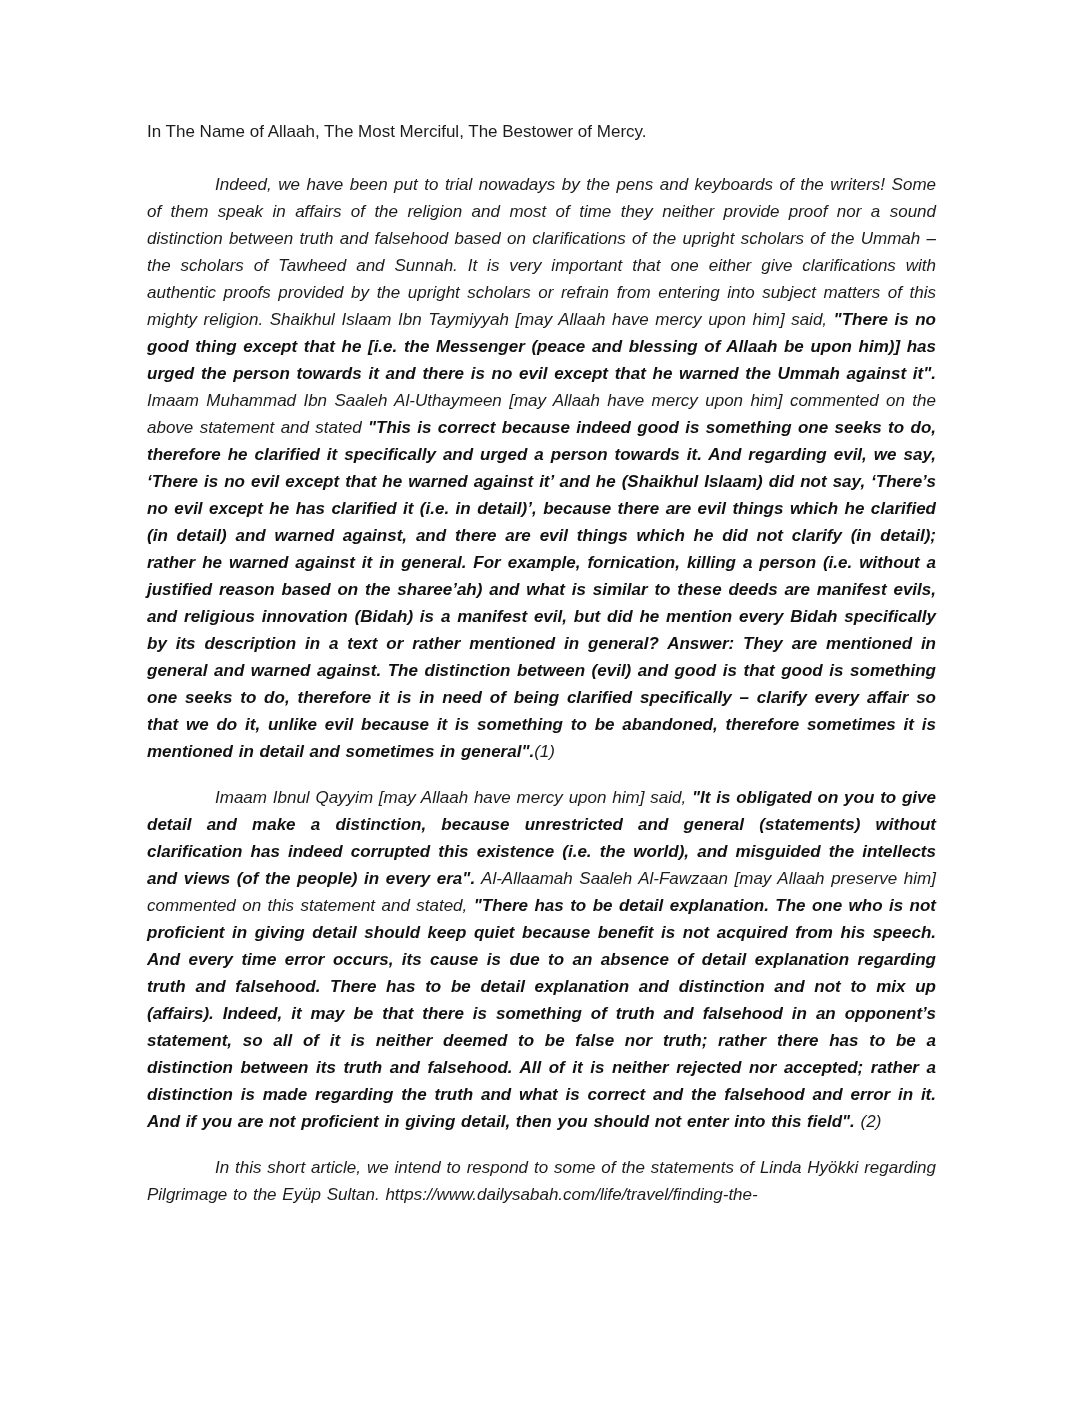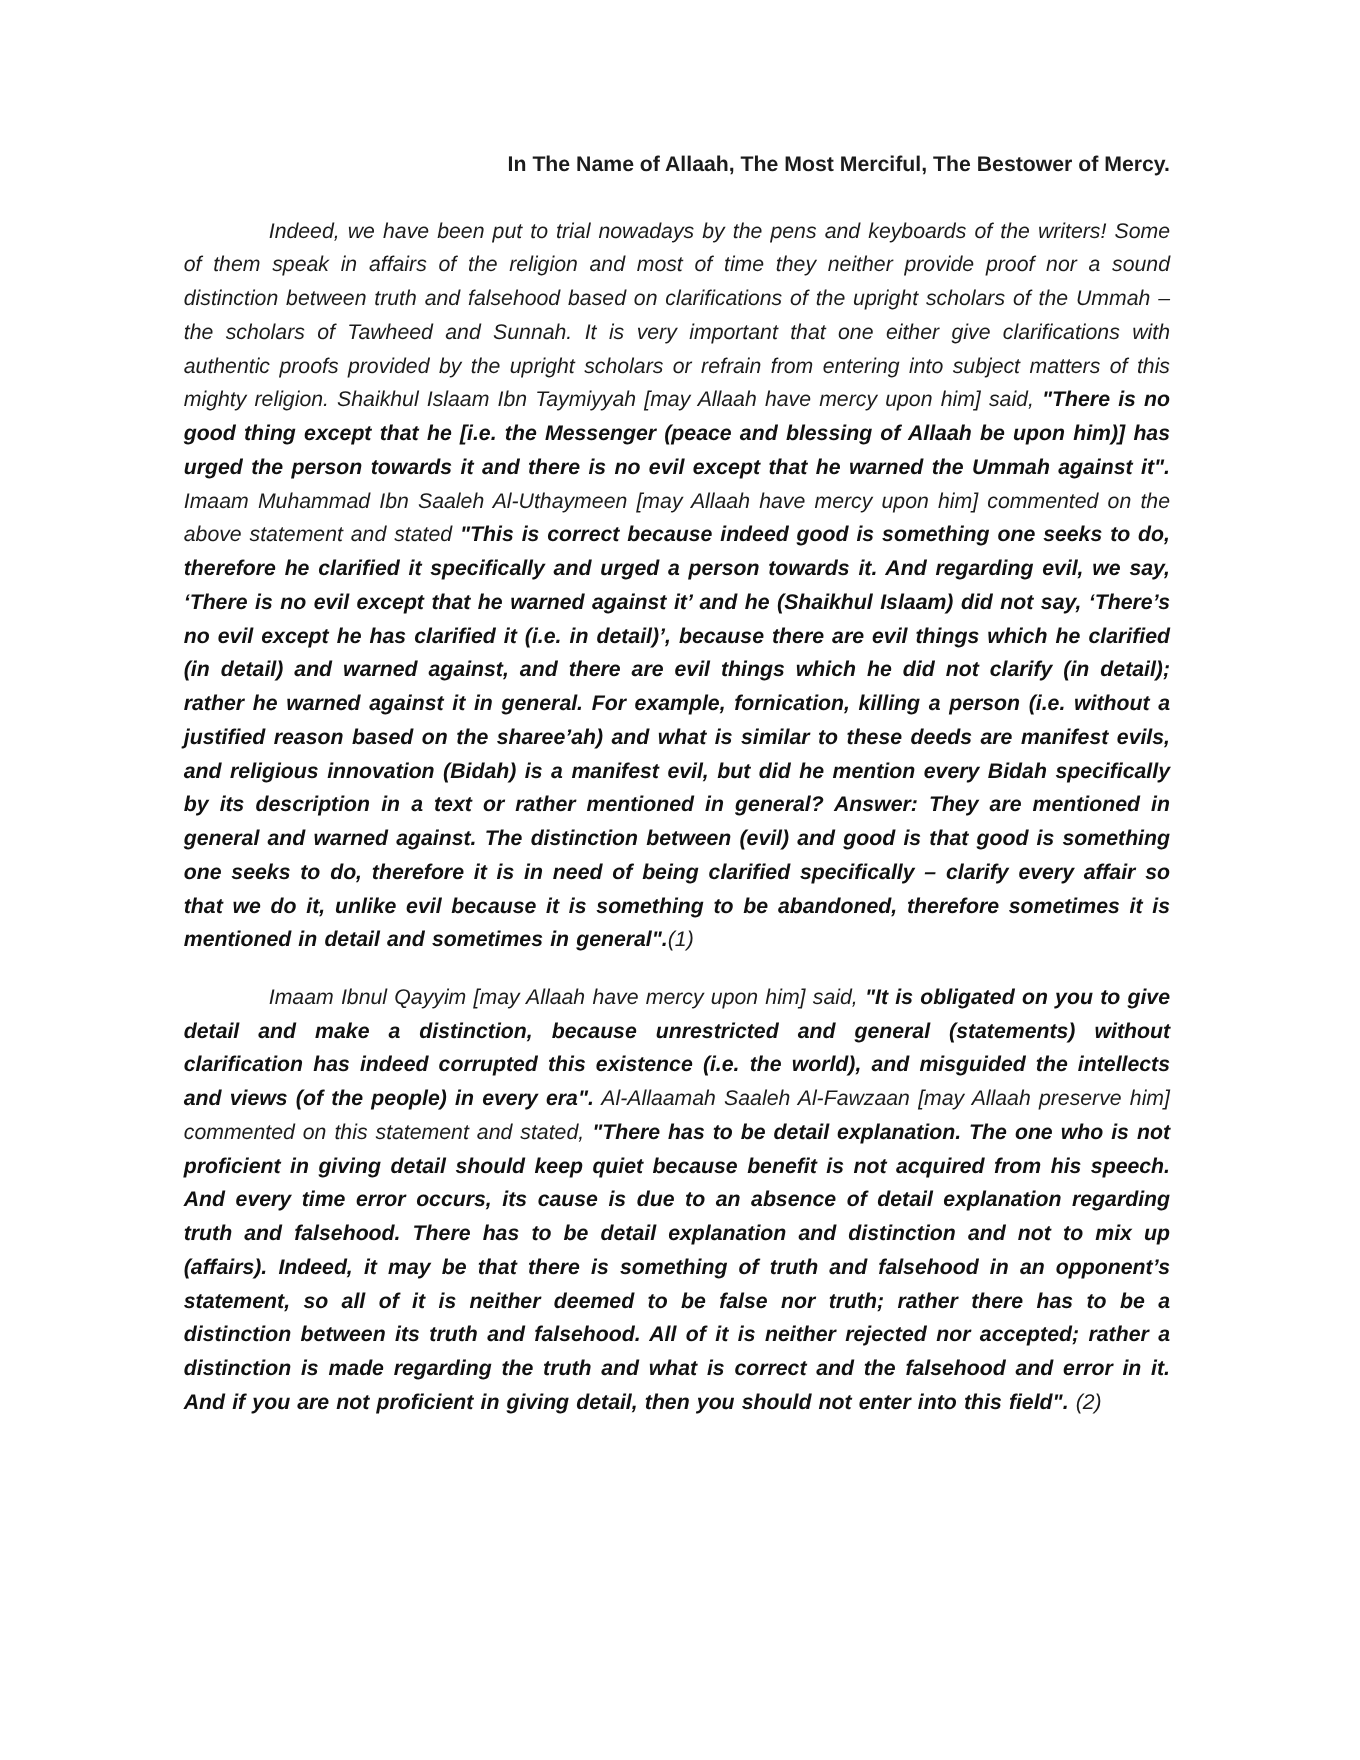--- a/index.html
+++ b/index.html
@@ -15,23 +15,23 @@
     background: #ffffff;
     box-sizing: border-box;
     padding: 118px 152px 0 147px;
     font-family: "Liberation Sans", "DejaVu Sans", sans-serif;
     font-size: 17px;
     line-height: 27px;
     color: #1c1c1c;
     overflow: hidden;
   }
   .title {
-    text-align: right;
+    text-align: left;
     margin: 0 0 26px 0;
-    font-weight: bold;
+    font-weight: normal;
     font-size: 17px;
   }
   .para {
     text-align: justify;
     text-indent: 68px;
     margin: 0 0 19px 0;
     word-spacing: 1px;
     font-style: italic;
   }
   .bold {
@@ -40,14 +40,15 @@
   }
 </style>
 </head>
 <body>
 
 <div class="page">
   <p class="title">In The Name of Allaah, The Most Merciful, The Bestower of Mercy.</p>
   <div>
       <p class="para"><span class="">Indeed, we have been put to trial nowadays by the pens and keyboards of the writers! Some of them speak in affairs of the religion and most of time they neither provide proof nor a sound distinction between truth and falsehood based on clarifications of the upright scholars of the Ummah – the scholars of Tawheed and Sunnah. It is very important that one either give clarifications with authentic proofs provided by the upright scholars or refrain from entering into subject matters of this mighty religion. Shaikhul Islaam Ibn Taymiyyah [may Allaah have mercy upon him] said, </span><span class="bold">"There is no good thing except that he [i.e. the Messenger (peace and blessing of Allaah be upon him)] has urged the person towards it and there is no evil except that he warned the Ummah against it".</span><span class=""> Imaam Muhammad Ibn Saaleh Al-Uthaymeen [may Allaah have mercy upon him] commented on the above statement and stated </span><span class="bold">"This is correct because indeed good is something one seeks to do, therefore he clarified it specifically and urged a person towards it. And regarding evil, we say, ‘There is no evil except that he warned against it’ and he (Shaikhul Islaam) did not say, ‘There’s no evil except he has clarified it (i.e. in detail)’, because there are evil things which he clarified (in detail) and warned against, and there are evil things which he did not clarify (in detail); rather he warned against it in general. For example, fornication, killing a person (i.e. without a justified reason based on the sharee’ah) and what is similar to these deeds are manifest evils, and religious innovation (Bidah) is a manifest evil, but did he mention every Bidah specifically by its description in a text or rather mentioned in general? Answer: They are mentioned in general and warned against. The distinction between (evil) and good is that good is something one seeks to do, therefore it is in need of being clarified specifically – clarify every affair so that we do it, unlike evil because it is something to be abandoned, therefore sometimes it is mentioned in detail and sometimes in general".</span><span class="">(1)</span></p>
       <p class="para"><span class="">Imaam Ibnul Qayyim [may Allaah have mercy upon him] said, </span><span class="bold">"It is obligated on you to give detail and make a distinction, because unrestricted and general (statements) without clarification has indeed corrupted this existence (i.e. the world), and misguided the intellects and views (of the people) in every era".</span><span class=""> Al-Allaamah Saaleh Al-Fawzaan [may Allaah preserve him] commented on this statement and stated, </span><span class="bold">"There has to be detail explanation. The one who is not proficient in giving detail should keep quiet because benefit is not acquired from his speech. And every time error occurs, its cause is due to an absence of detail explanation regarding truth and falsehood. There has to be detail explanation and distinction and not to mix up (affairs). Indeed, it may be that there is something of truth and falsehood in an opponent’s statement, so all of it is neither deemed to be false nor truth; rather there has to be a distinction between its truth and falsehood. All of it is neither rejected nor accepted; rather a distinction is made regarding the truth and what is correct and the falsehood and error in it. And if you are not proficient in giving detail, then you should not enter into this field".</span><span class=""> (2)</span></p>
+      <p class="para"><span class="">In this short article, we intend to respond to some of the statements of Linda Hyökki regarding Pilgrimage to the Eyüp Sultan. https://www.dailysabah.com/life/travel/finding-the-</span></p>
     </div>
 </div>
 
 </body></html>

